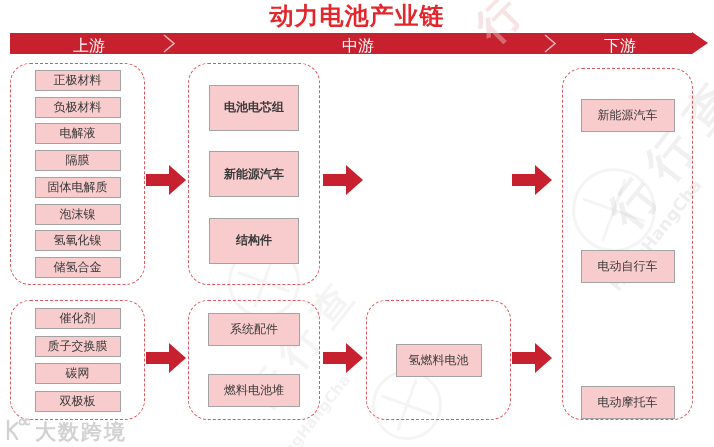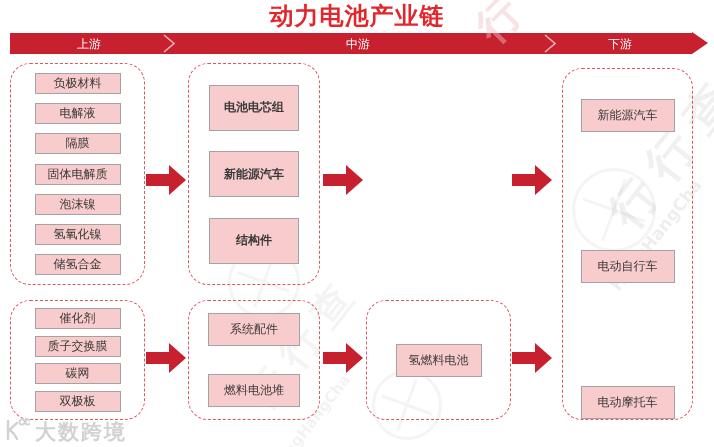--- a/index.html
+++ b/index.html
@@ -10,21 +10,21 @@
   
   .title{
     position:absolute;top:0;left:0;width:714px;margin:0;text-align:center;
     font-size:24px;font-weight:700;color:var(--title);letter-spacing:1px;
   }
   
   .banner-bar{position:absolute;left:10px;top:33px;width:682px;height:21px;background:var(--banner);}
   .banner-tip{position:absolute;left:692px;top:32px;width:0;height:0;
     border-top:11.5px solid transparent;border-bottom:11.5px solid transparent;
     border-left:16px solid var(--banner);}
-  .blabel{position:absolute;top:36px;height:16px;color:#fff;font-size:12px;text-align:center;}
+  .blabel{position:absolute;top:36px;height:16px;color:#fff;font-size:16px;text-align:center;}
   .blabel.l1{left:10px;width:158px;}
   .blabel.l2{left:168px;width:380px;}
   .blabel.l3{left:548px;width:144px;}
   .chev{position:absolute;top:34px;}
   .chev.c1{left:162px;}
   .chev.c2{left:543px;}
   
   .group{position:absolute;border:1px dashed var(--group_border);border-radius:20px;
     display:flex;flex-direction:column;align-items:center;box-sizing:border-box;}
   .g1{left:10px;top:63px;width:135px;height:222px;justify-content:space-evenly;}
@@ -109,20 +109,21 @@
   <span class="wm-circle wc2">
       <i class="cross-v"></i>
       <i class="cross-h"></i>
     </span>
   <span class="wm-circle wc3">
       <i class="cross-v"></i>
       <i class="cross-h"></i>
     </span>
 
   <div class="group g1">
+      <div class="box">正极材料</div>
       <div class="box">负极材料</div>
       <div class="box">电解液</div>
       <div class="box">隔膜</div>
       <div class="box">固体电解质</div>
       <div class="box">泡沫镍</div>
       <div class="box">氢氧化镍</div>
       <div class="box">储氢合金</div>
     </div>
   <div class="group g2">
       <div class="box">催化剂</div>

